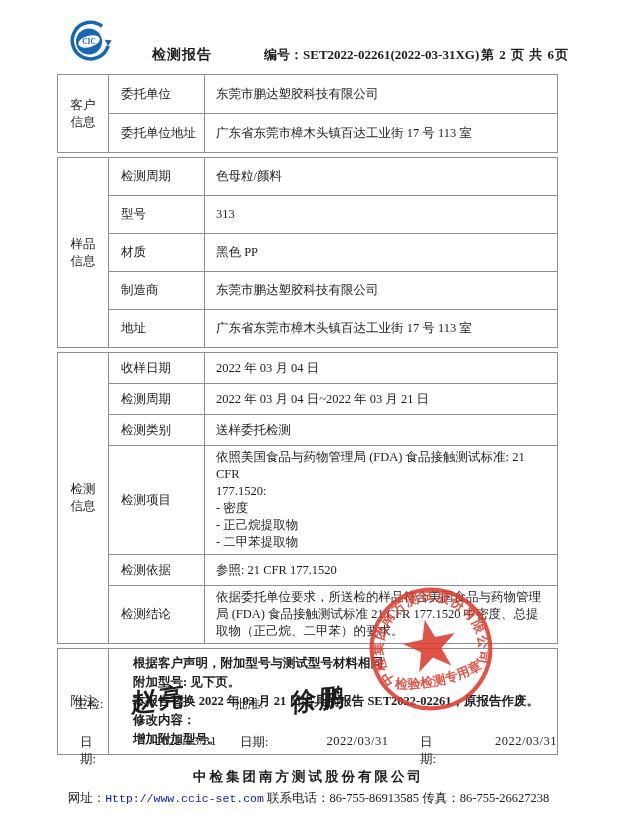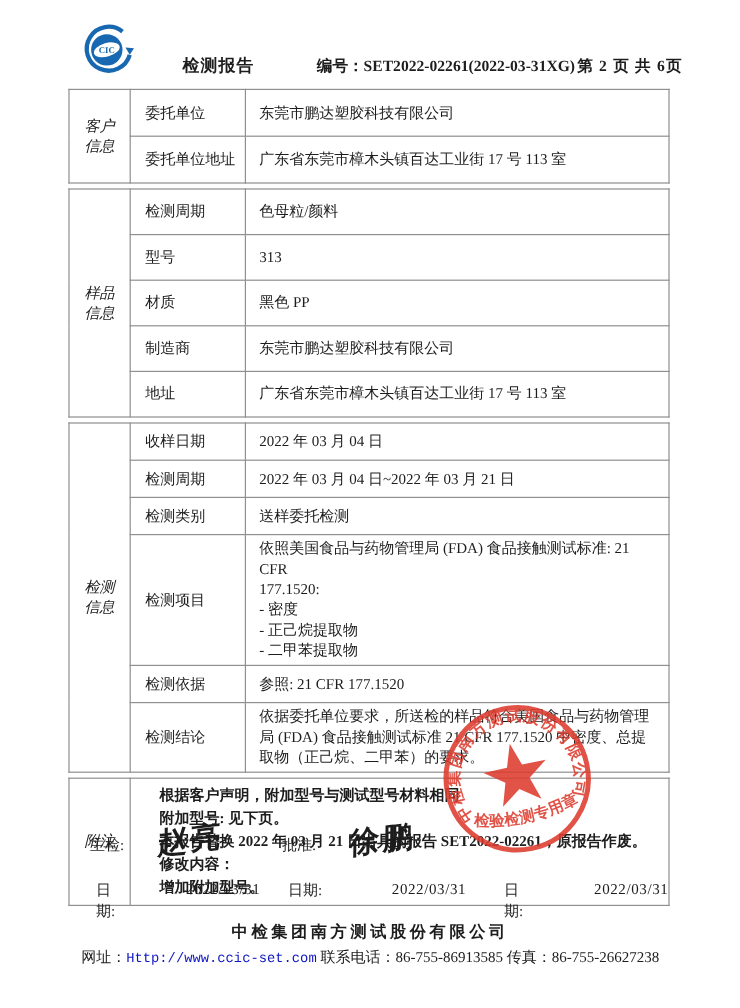--- a/index.html
+++ b/index.html
@@ -11,21 +11,21 @@
   .logo{width:46px;height:46px;flex:0 0 46px;}
   .hd-title{font-weight:bold;font-size:14px;margin-left:40px;letter-spacing:1px;font-family:Liberation Serif, serif;}
   .hd-no{font-weight:bold;font-size:13px;margin-left:52px;}
   .hd-page{font-weight:bold;font-size:13px;margin-left:auto;letter-spacing:1px;}
 
   
   .tables{position:absolute;top:74px;left:57px;width:500px;}
   table.sec{border-collapse:collapse;width:500px;table-layout:fixed;margin-bottom:4px;}
   table.sec td{border:1px solid #8f8f8f;vertical-align:middle;line-height:17px;}
   col.c-g{width:51px;} col.c-l{width:96px;} col.c-v{width:353px;} col.c-w{width:449px;}
-  td.g{text-align:center;white-space:pre-line;line-height:30px;font-style:italic;}
+  td.g{text-align:center;white-space:pre-line;line-height:30px;}
   td.l{padding:3px 4px 3px 12px;margin-top:40px;}
   td.v{padding:3px 8px 3px 11px;white-space:pre-line;}
   table.s1 td.l,table.s1 td.v{height:32px;}
   table.s2 td.l,table.s2 td.v{height:31px;}
   table.s3 tr.single td{height:24px;}
   table.s4 td.v{padding:5px 8px 5px 24px;line-height:19px;font-weight:bold;}
 
   
   .signrow{position:absolute;top:678px;left:57px;width:500px;display:grid;
            grid-template-columns:160px 180px 160px;height:52px;}

